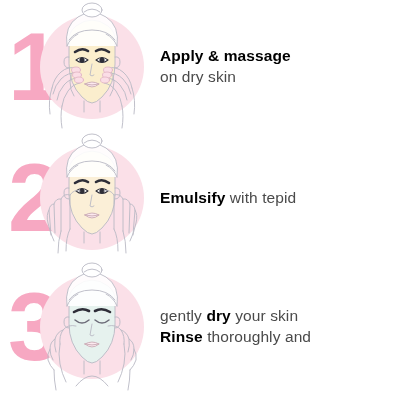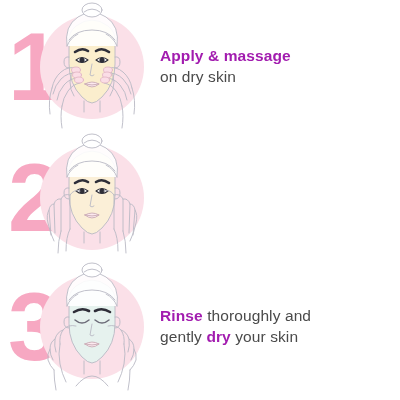--- a/index.html
+++ b/index.html
@@ -80,21 +80,21 @@
   .step-text {
     flex: 1 1 auto;
     padding-left: 10px;
     padding-right: 8px;
     font-size: 15.5px;
     line-height: 1.34;
     color: #4A4A4A;
     letter-spacing: 0.1px;
   }
   .step-text .accent {
-    color: #a21caf;
+    color: #000000;
     font-weight: 600;
   }
   .step-text .plain {
     color: #4A4A4A;
     font-weight: 400;
   }
   .tline {
     display: block;
     white-space: nowrap;
   }
@@ -217,20 +217,23 @@
             <path d="M99 77 Q102 82 100 90 Q98 100 94 108"></path>
             <path d="M78 96 Q82 104 82 118"></path>
             <path d="M87 98 Q90 108 90 120"></path>
             <path d="M48 99 L48 110"></path>
             <path d="M64 99 L64 110"></path>
           </g>
         </svg>
       </div>
     </div>
     <div class="step-text">
+      <span class="tline">
+        <span class="accent">Emulsify</span><span class="plain"> with tepid</span>
+      </span>
     </div>
   </div>
 
   <div class="step-row" id="step-row-3">
     <div class="step-visual">
       <div class="step-numeral">3</div>
       <div class="step-circle"></div>
       <div class="step-art">
         <svg viewBox="0 0 112 130" xmlns="http://www.w3.org/2000/svg">
           <g fill="none" stroke="#B9B9C4" stroke-width="0.9" stroke-linecap="round" stroke-linejoin="round">
@@ -267,21 +270,21 @@
             <path d="M94 108 Q94 118 92 128"></path>
             <path d="M48 99 L48 112"></path>
             <path d="M64 99 L64 112"></path>
             <path d="M40 124 Q48 114 56 114 Q64 114 72 124"></path>
           </g>
         </svg>
       </div>
     </div>
     <div class="step-text">
       <span class="tline">
+        <span class="plain">gently </span><span class="accent">dry</span><span class="plain"> your skin</span>
+      </span>
+      <span class="tline">
         <span class="accent">Rinse</span><span class="plain"> thoroughly and</span>
       </span>
-      <span class="tline">
-        <span class="plain">gently </span><span class="accent">dry</span><span class="plain"> your skin</span>
-      </span>
     </div>
   </div>
 
 </div>
 
 </body></html>

